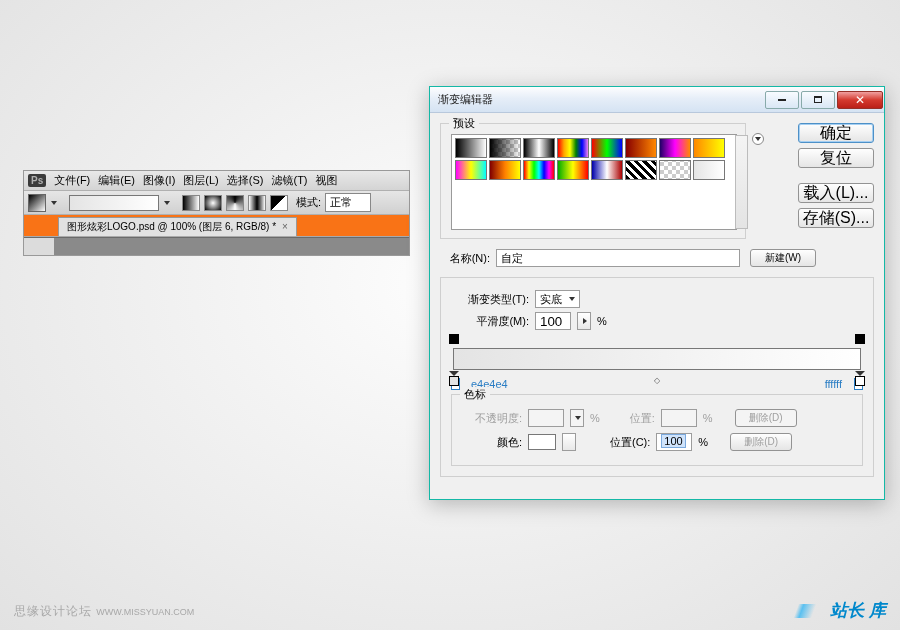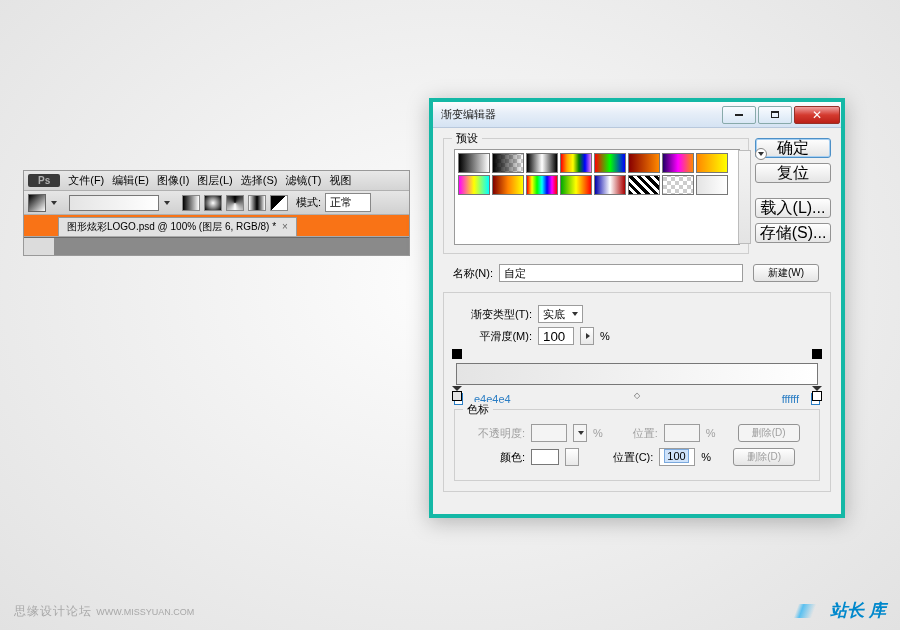--- a/index.html
+++ b/index.html
@@ -1,38 +1,38 @@
 <!DOCTYPE html>
 <html><head>
 <meta charset="utf-8">
 <style>
 * { box-sizing: border-box; margin: 0; padding: 0; font-family: "Microsoft YaHei", Tahoma, sans-serif; }
 body { width: 900px; height: 630px; background: radial-gradient(ellipse at 50% 45%, #fdfdfd 0%, #eeeeee 55%, #e2e2e2 100%); position: relative; overflow: hidden; }
 
 
 .ps-frag { position: absolute; left: 23px; top: 170px; width: 387px; background: #d6d6d6; border: 1px solid #999; font-size: 11px; }
 .ps-menu { display: flex; align-items: center; height: 20px; background: linear-gradient(#e8e8e8,#d4d4d4); border-bottom: 1px solid #b0b0b0; padding: 0 4px; gap: 8px; }
-.ps-logo { background:#3a3a3a; color:#b0b0b0; font-weight:bold; padding:1px 10px; font-size:10px; border-radius:2px;}
+.ps-logo { background:#3a3a3a; color:#b0b0b0; font-weight:bold; padding:1px 3px; font-size:10px; border-radius:2px;}
 .ps-menu span { white-space: nowrap; cursor: default; }
 .ps-opts { display: flex; align-items: center; height: 24px; background: linear-gradient(#e6e6e6,#d0d0d0); border-bottom: 1px solid #b0b0b0; padding: 0 4px; gap: 4px; }
 .grad-tool { width:18px; height:18px; background: linear-gradient(135deg,#000,#fff); border:1px solid #666; }
 .tri { width:0; height:0; border-left:3px solid transparent; border-right:3px solid transparent; border-top:4px solid #333; display:inline-block; margin-left:1px;}
 .grad-preview { width: 90px; height: 16px; background: linear-gradient(90deg,#e4e4e4,#ffffff); border:1px solid #777; }
 .gicon { width:18px; height:16px; border:1px solid #888; display:inline-block;}
 .gi1{background:linear-gradient(90deg,#000,#fff);} .gi2{background:radial-gradient(circle,#fff,#000);} .gi3{background:conic-gradient(#000,#fff,#000);} .gi4{background:linear-gradient(90deg,#fff,#000,#fff);} .gi5{background:linear-gradient(135deg,#000 50%,#fff 50%);}
 .mode-lbl{margin-left:4px;}
 .mode-sel { background:#fff; border:1px solid #888; padding:1px 18px 1px 4px; }
 .ps-tabs { display:flex; height:22px; background:#f97316; border-bottom:1px solid #aaa; padding:2px 0 0 34px;}
 .ps-tab { background:#e2e2e2; border:1px solid #999; border-bottom:none; padding:2px 8px; font-size:10px; max-width:280px; white-space:nowrap; overflow:hidden;}
 .ps-tab .x{margin-left:6px; color:#666;}
 .ps-body { height:18px; background:#8a8a8a; border-top:1px solid #6a6a6a; display:flex;}
 .ps-ruler{ width:30px; height:100%; background:#dcdcdc;}
 
 
-.dlg { position:absolute; left:429px; top:98px; width:416px; background:#f0f0f0; border:4px solid #14b8a6; box-shadow:0 4px 20px rgba(0,0,0,.25); font-size:11px;}
+.dlg { position:absolute; left:429px; top:86px; width:456px; background:#f0f0f0; border:1px solid #14b8a6; box-shadow:0 4px 20px rgba(0,0,0,.25); font-size:11px;}
 .titlebar { height:26px; background:linear-gradient(#fdfdfe,#e6eef8 45%,#d5e3f3); display:flex; align-items:center; padding:0 0 0 8px; border-bottom:1px solid #b8c8dc;}
 .titlebar .t { flex:1; color:#222;}
 .tbtn { width:34px; height:18px; margin:0 1px; border:1px solid #8aa; background:linear-gradient(#f8fbff,#d9e7f5); display:flex; align-items:center; justify-content:center; border-radius:2px; font-size:10px;}
 .tbtn.min span{width:8px;border-bottom:2px solid #222;}
 .tbtn.max span{width:8px;height:7px;border:1px solid #222; border-top-width:2px;}
 .tbtn.close{ background:linear-gradient(#f0a0a0,#d43a2f,#bb2018); border-color:#963028; color:#fff; width:46px; font-size:12px;}
 .dlg-body { padding:10px 10px 12px 10px; position:relative;}
 .rbtns { position:absolute; right:10px; top:10px; width:76px; display:flex; flex-direction:column; gap:5px;}
 .wbtn { height:20px; border:1px solid #939393; background:linear-gradient(#fefefe,#e5e5e5); border-radius:3px; font-size:16px; display:flex; align-items:center; justify-content:center;}
 .wbtn.primary{ border-color:#4d90c7; box-shadow:0 0 0 1px #a5cff2 inset;}

